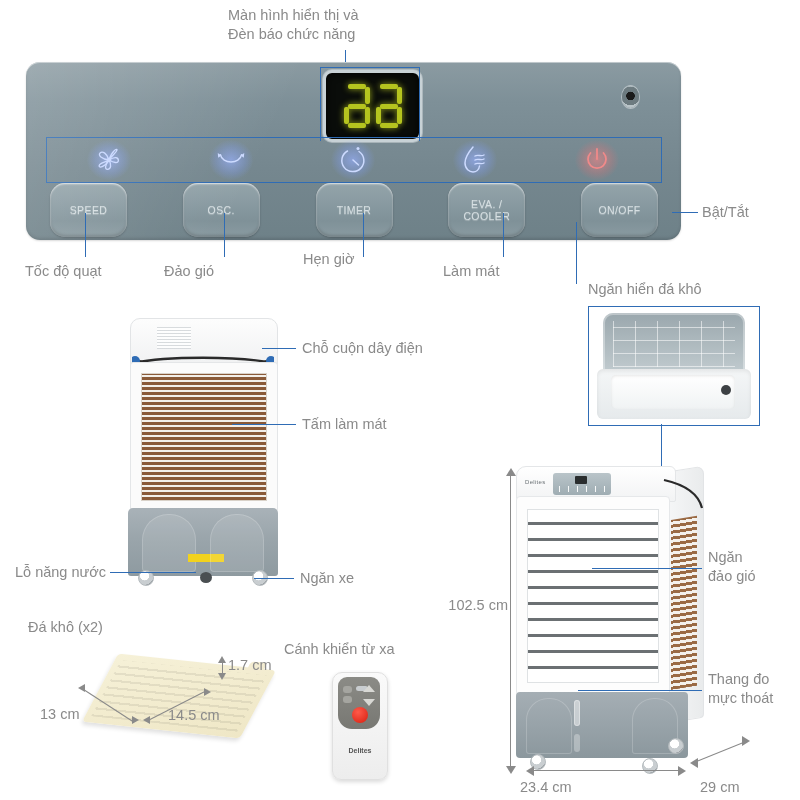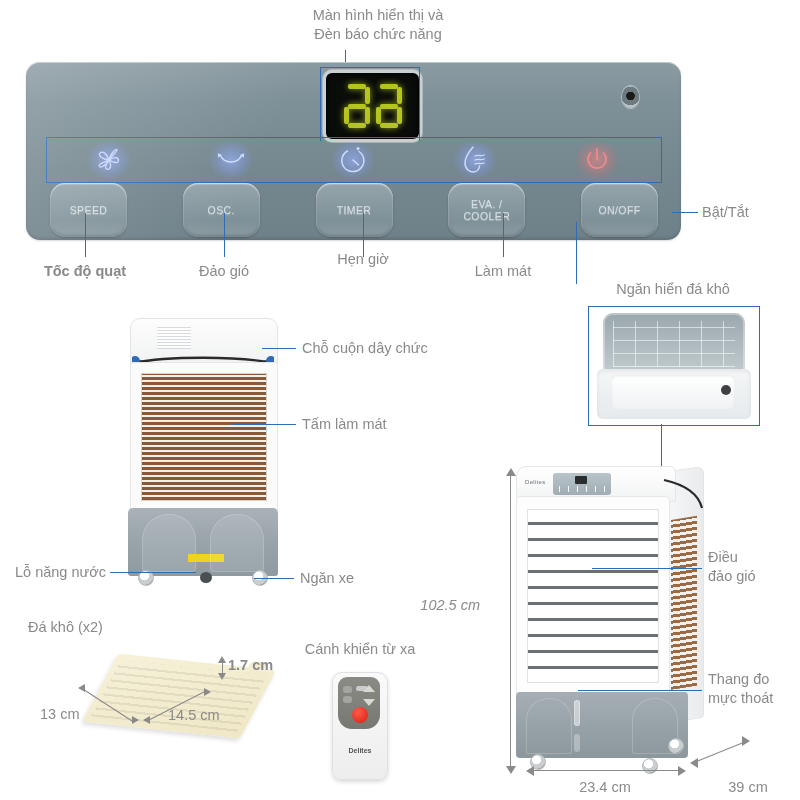--- a/index.html
+++ b/index.html
@@ -13,21 +13,21 @@
   }
   .abs{position:absolute;}
   .lbl{
     position:absolute;
     color:#8a8a8a;
     font-size:14.5px;
     line-height:19px;
     white-space:pre-line;
     letter-spacing:0px;
   }
-  .lbl.c{text-align:center;}
+  .lbl.c{text-align:left;}
   .lbl.r{text-align:right;}
 
   
   .line{position:absolute;background:#2f6cb5;}
   .vline{width:1px;}
   .hline{height:1px;}
 
   
   #panel{
     left:26px;top:62px;width:655px;height:178px;
@@ -334,21 +334,21 @@
     <div class="btn" style="white-space:pre-line;">EVA. /
 COOLER</div>
     <div class="btn" style="white-space:pre-line;">ON/OFF</div>
   </div>
 </div>
 
 <div class="line hline" style="left:672px;top:212px;width:26px;"></div>
 <div class="lbl" style="left:702px;top:203px;width:90px;">Bật/Tắt</div>
 
 <div class="line vline" style="left:85px;top:213px;height:44px;"></div>
-<div class="lbl c" style="left:25px;top:262px;width:120px;font-weight:bold;">Tốc độ quạt</div>
+<div class="lbl c" style="left:25px;top:262px;width:120px;">Tốc độ quạt</div>
 
 <div class="line vline" style="left:224px;top:213px;height:44px;"></div>
 <div class="lbl c" style="left:164px;top:262px;width:120px;">Đảo gió</div>
 
 <div class="line vline" style="left:363px;top:213px;height:44px;"></div>
 <div class="lbl c" style="left:303px;top:250px;width:120px;">Hẹn giờ</div>
 
 <div class="line vline" style="left:503px;top:213px;height:44px;"></div>
 <div class="lbl c" style="left:443px;top:262px;width:120px;">Làm mát</div>
 
@@ -379,21 +379,21 @@
   </div>
   <div class="lc-base">
     <div class="lc-warn"></div>
     <div class="lc-drain"></div>
   </div>
   <span class="wheel" style="left:16px;top:252px;"></span>
   <span class="wheel" style="left:130px;top:252px;"></span>
 </div>
 
 <div class="line hline" style="left:262px;top:348px;width:34px;"></div>
-<div class="lbl" style="left:302px;top:339px;width:190px;">Chỗ cuộn dây chức</div>
+<div class="lbl" style="left:302px;top:339px;width:190px;">Chỗ cuộn dây điện</div>
 
 <div class="line hline" style="left:232px;top:424px;width:64px;"></div>
 <div class="lbl" style="left:302px;top:415px;width:190px;">Tấm làm mát</div>
 
 <div class="line hline" style="left:110px;top:572px;width:86px;"></div>
 <div class="lbl r" style="left:0px;top:563px;width:106px;">Lỗ năng nước</div>
 
 <div class="line hline" style="left:254px;top:578px;width:40px;"></div>
 <div class="lbl" style="left:300px;top:569px;width:120px;">Ngăn xe</div>
 
@@ -419,55 +419,55 @@
   </div>
   <span class="wheel" style="left:14px;top:288px;"></span>
   <span class="wheel" style="left:126px;top:292px;"></span>
   <span class="wheel" style="left:152px;top:272px;"></span>
   <svg class="abs" style="left:146px;top:12px;" width="44" height="36" viewBox="0 0 44 36">
     <path d="M2 2 C20 6,36 14,40 30" fill="none" stroke="#2a2a2a" stroke-width="2.2"></path>
   </svg>
 </div>
 
 <div class="line hline" style="left:592px;top:568px;width:110px;"></div>
-<div class="lbl" style="left:708px;top:548px;width:92px;">Điều
+<div class="lbl" style="left:708px;top:548px;width:92px;">Ngăn
 đảo gió</div>
 
 <div class="line hline" style="left:578px;top:690px;width:124px;"></div>
 <div class="lbl" style="left:708px;top:670px;width:92px;">Thang đo
 mực thoát</div>
 
 <div class="dimline" style="left:510px;top:474px;width:1px;height:296px;"></div>
 <div class="arrowhead" style="left:506px;top:468px;border-left:5px solid transparent;border-right:5px solid transparent;border-bottom:8px solid #8a8a8a;"></div>
 <div class="arrowhead" style="left:506px;top:766px;border-left:5px solid transparent;border-right:5px solid transparent;border-top:8px solid #8a8a8a;"></div>
-<div class="lbl r" style="left:388px;top:596px;width:92px;font-style:italic;">102.5 cm</div>
+<div class="lbl r" style="left:416px;top:596px;width:92px;">102.5 cm</div>
 
 <div class="dimline" style="left:532px;top:770px;width:150px;height:1px;"></div>
 <div class="arrowhead" style="left:526px;top:766px;border-top:5px solid transparent;border-bottom:5px solid transparent;border-right:8px solid #8a8a8a;"></div>
 <div class="arrowhead" style="left:678px;top:766px;border-top:5px solid transparent;border-bottom:5px solid transparent;border-left:8px solid #8a8a8a;"></div>
 <div class="lbl c" style="left:520px;top:778px;width:170px;">23.4 cm</div>
 
 <div class="dimline" style="left:694px;top:762px;width:56px;height:1px;transform:rotate(-22deg);transform-origin:left center;"></div>
 <div class="arrowhead" style="left:690px;top:758px;border-top:5px solid transparent;border-bottom:5px solid transparent;border-right:8px solid #8a8a8a;"></div>
 <div class="arrowhead" style="left:742px;top:736px;border-top:5px solid transparent;border-bottom:5px solid transparent;border-left:8px solid #8a8a8a;"></div>
-<div class="lbl c" style="left:700px;top:778px;width:96px;">39 cm</div>
+<div class="lbl c" style="left:700px;top:778px;width:96px;">29 cm</div>
 
 <div class="lbl" style="left:28px;top:618px;width:180px;">Đá khô (x2)</div>
 
 <div id="icePack" class="abs">
   <div class="pack">
     <span class="ridges"></span>
     <span class="nub"></span>
   </div>
 </div>
 
 <div class="dimline" style="left:222px;top:662px;width:1px;height:14px;"></div>
 <div class="arrowhead" style="left:218px;top:656px;border-left:4px solid transparent;border-right:4px solid transparent;border-bottom:7px solid #8a8a8a;"></div>
 <div class="arrowhead" style="left:218px;top:673px;border-left:4px solid transparent;border-right:4px solid transparent;border-top:7px solid #8a8a8a;"></div>
-<div class="lbl" style="left:228px;top:656px;width:80px;font-weight:bold;">1.7 cm</div>
+<div class="lbl" style="left:228px;top:656px;width:80px;">1.7 cm</div>
 
 <div class="dimline" style="left:82px;top:688px;width:62px;height:1px;transform:rotate(33deg);transform-origin:left center;"></div>
 <div class="arrowhead" style="left:78px;top:684px;border-top:4px solid transparent;border-bottom:4px solid transparent;border-right:7px solid #8a8a8a;"></div>
 <div class="arrowhead" style="left:132px;top:716px;border-top:4px solid transparent;border-bottom:4px solid transparent;border-left:7px solid #8a8a8a;"></div>
 <div class="lbl" style="left:40px;top:705px;width:80px;">13 cm</div>
 
 <div class="dimline" style="left:148px;top:720px;width:66px;height:1px;transform:rotate(-27deg);transform-origin:left center;"></div>
 <div class="arrowhead" style="left:143px;top:716px;border-top:4px solid transparent;border-bottom:4px solid transparent;border-right:7px solid #8a8a8a;"></div>
 <div class="arrowhead" style="left:204px;top:688px;border-top:4px solid transparent;border-bottom:4px solid transparent;border-left:7px solid #8a8a8a;"></div>
 <div class="lbl" style="left:168px;top:706px;width:90px;">14.5 cm</div>

